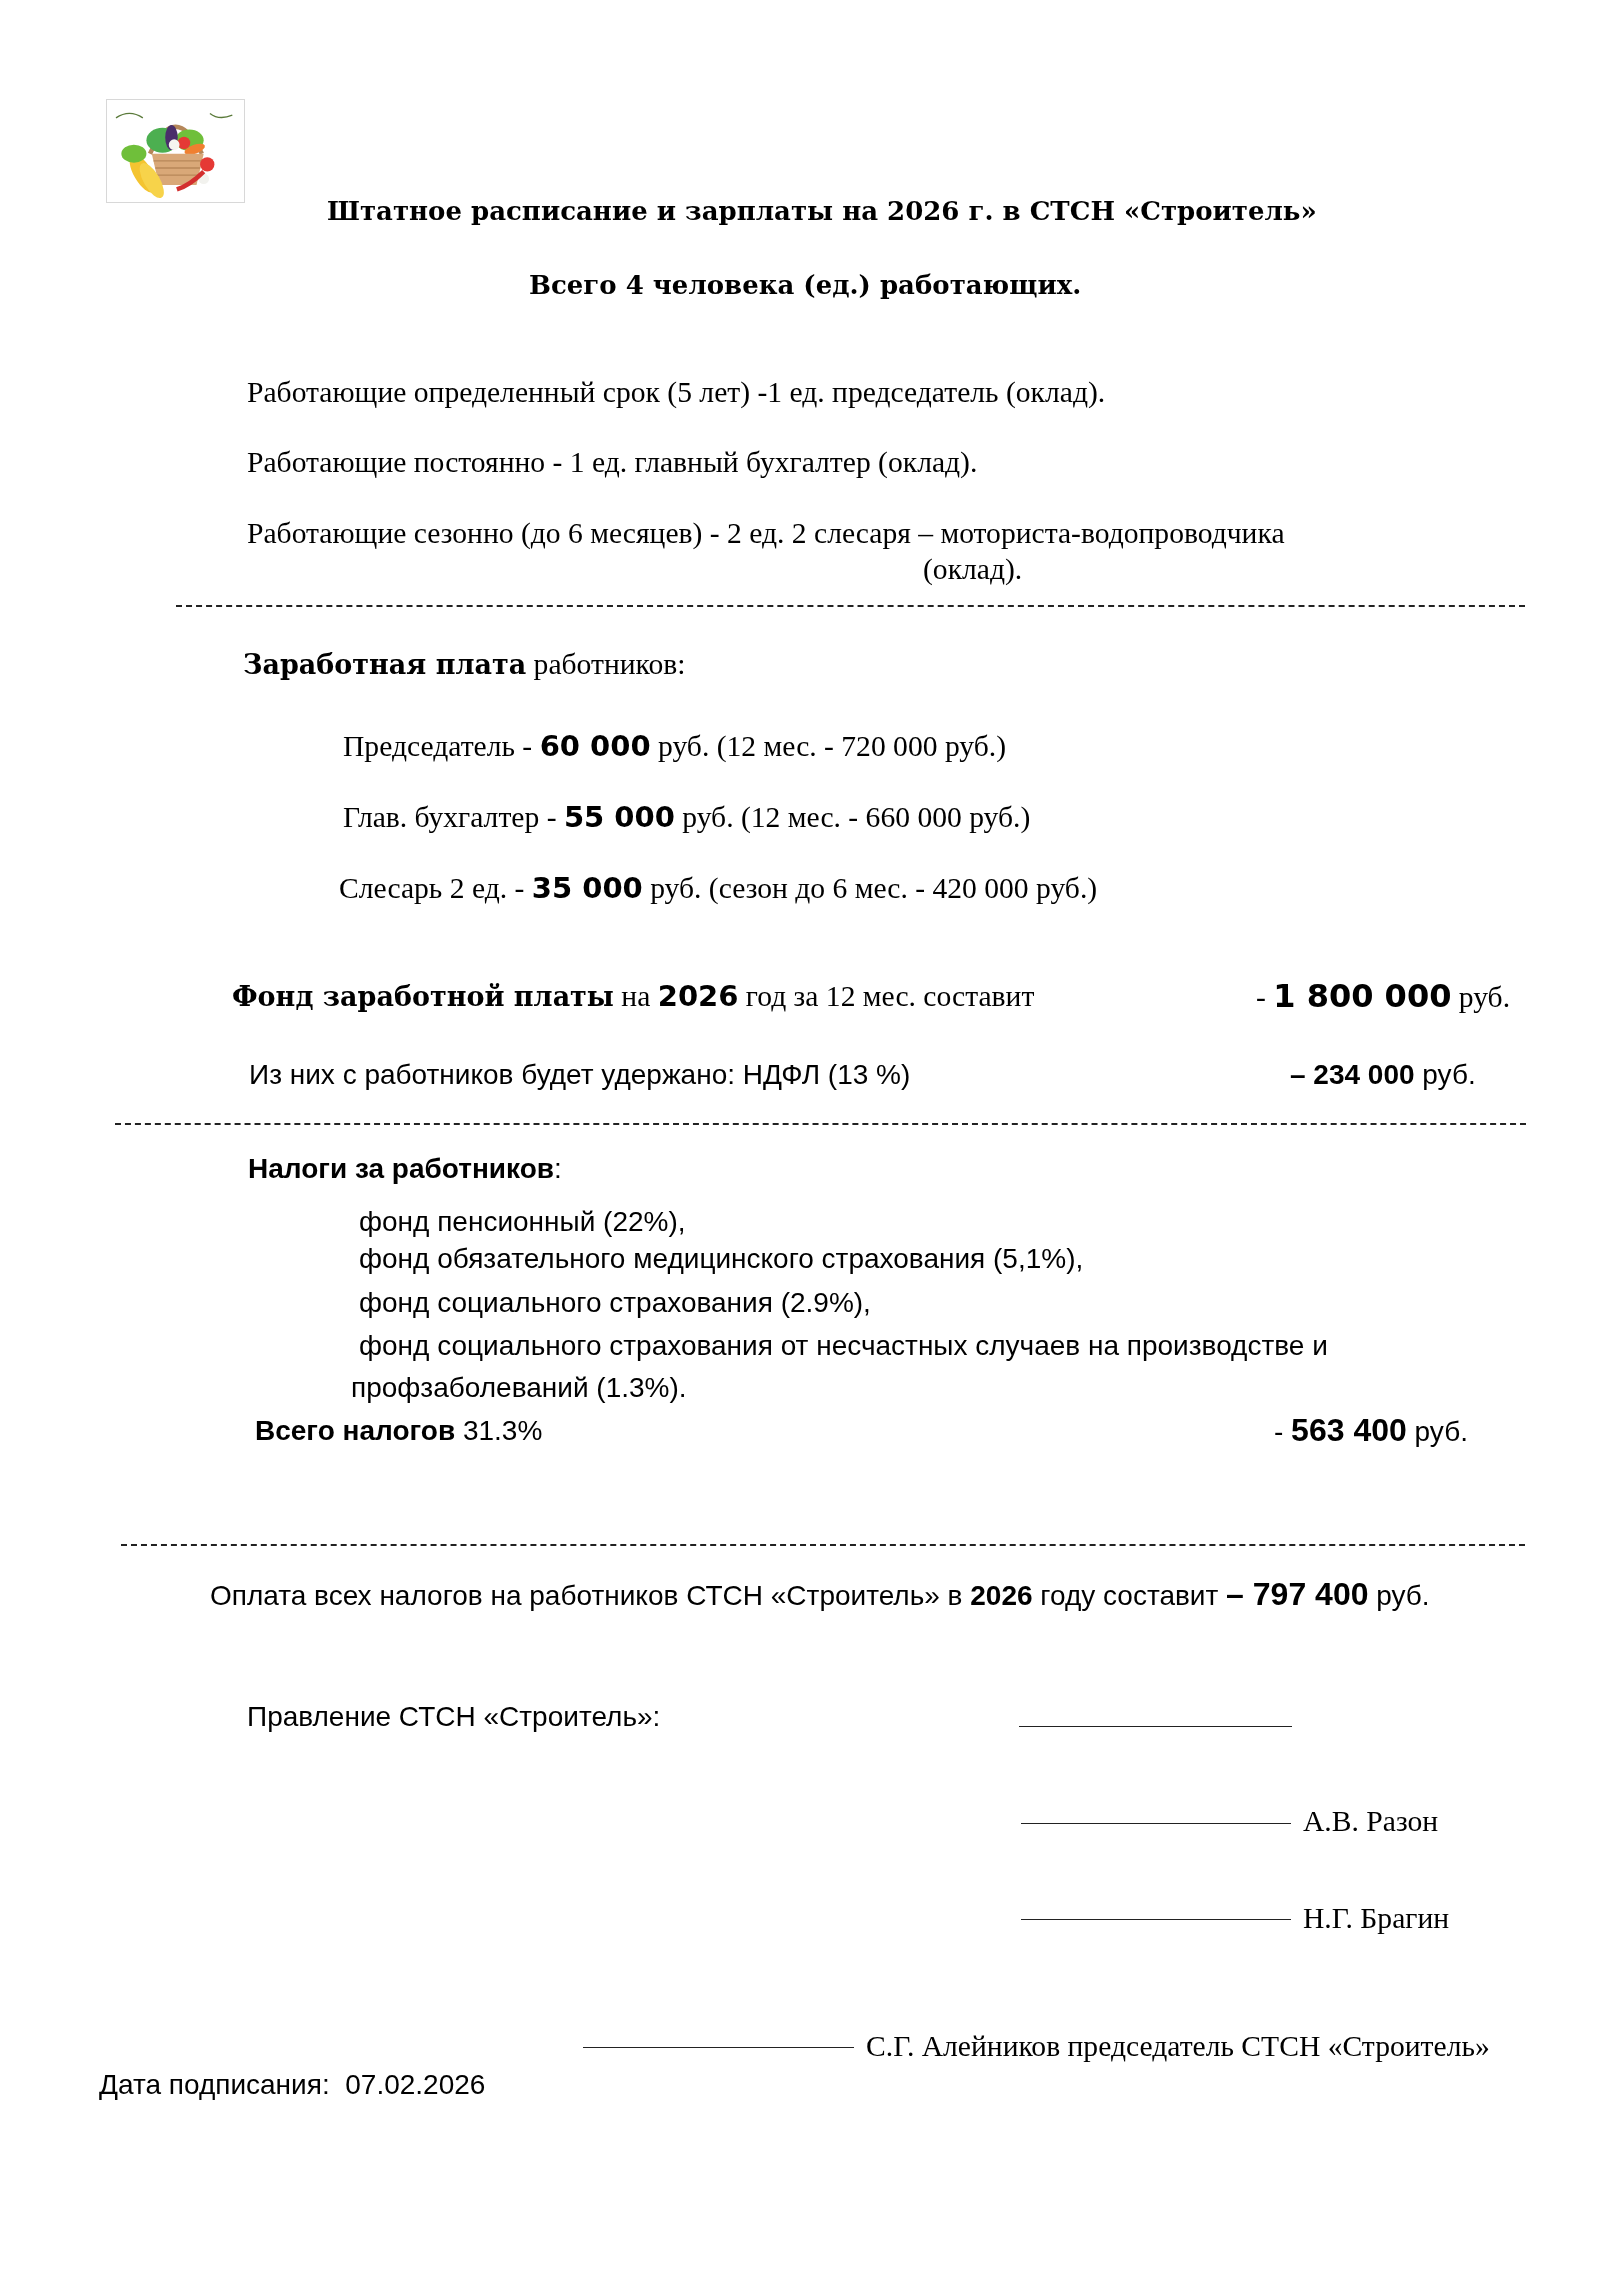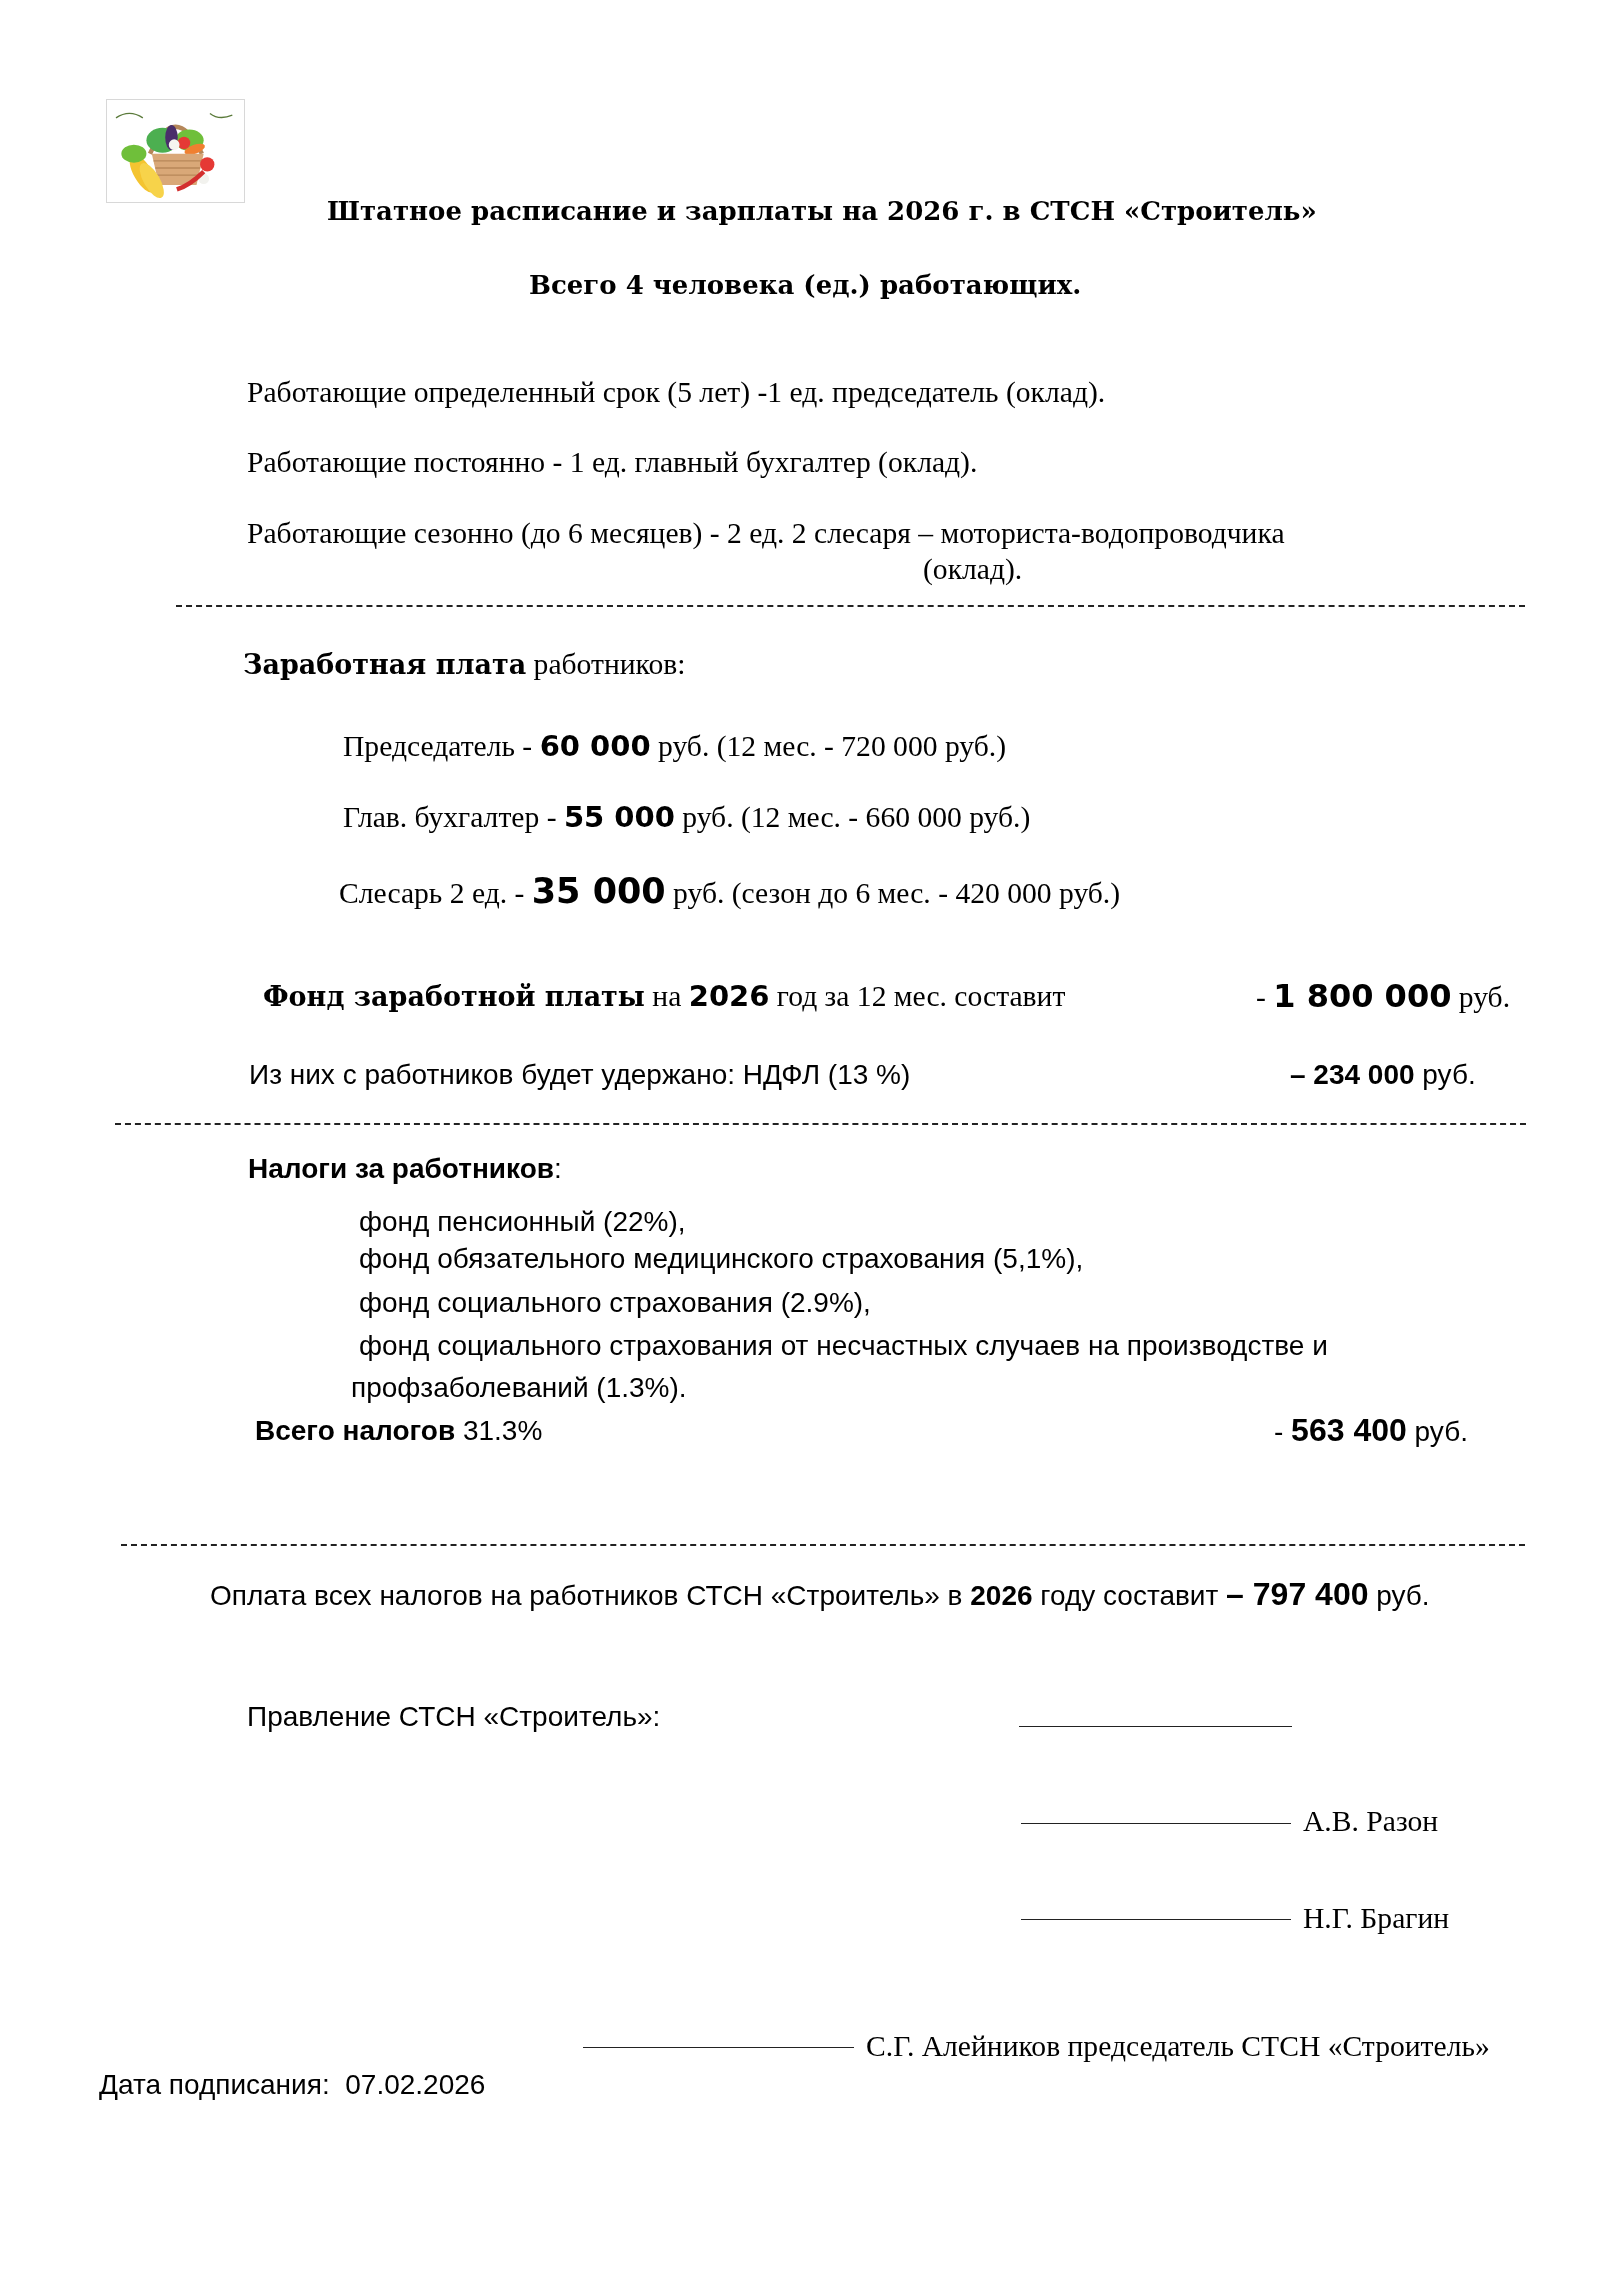--- a/index.html
+++ b/index.html
@@ -54,24 +54,24 @@
   <span class="b" style="font-family:'DejaVu Serif',serif; font-size:27px;">Заработная плата</span><span> работников:</span>
 </div>
 
 <div class="abs seriftxt" style="left:343px; top:729px;">
   <span>Председатель - </span><span class="b cond" style="font-size:29px;">60 000</span><span> руб. (12 мес. - 720 000 руб.)</span>
 </div>
 <div class="abs seriftxt" style="left:343px; top:800px;">
   <span>Глав. бухгалтер - </span><span class="b cond" style="font-size:29px;">55 000</span><span> руб. (12 мес. - 660 000 руб.)</span>
 </div>
 <div class="abs seriftxt" style="left:339px; top:871px;">
-  <span>Слесарь 2 ед. - </span><span class="b cond" style="font-size:35px;">35 000</span><span> руб. (сезон до 6 мес. - 420 000 руб.)</span>
+  <span>Слесарь 2 ед. - </span><span class="b cond" style="font-size:29px;">35 000</span><span> руб. (сезон до 6 мес. - 420 000 руб.)</span>
 </div>
 
-<div class="abs seriftxt" style="left:263px; top:979px;text-align:right;">
+<div class="abs seriftxt" style="left:232px; top:979px;text-align:right;">
   <span class="b" style="font-family:'DejaVu Serif',serif; font-size:27px;">Фонд заработной платы</span><span> на </span><span class="b cond" style="font-size:29px;">2026</span><span> год за 12 мес. составит</span>
 </div>
 <div class="abs seriftxt" style="left:1216px; top:977px;margin-left:40px;">
   <span>- </span><span class="b cond big">1 800 000</span><span> руб.</span>
 </div>
 
 <div class="abs calibri" style="left:249px; top:1059px;">Из них с работников будет удержано:  НДФЛ (13 %)</div>
 <div class="abs calibri" style="left:1290px; top:1059px;">
   <span class="b">– </span><span class="b">234 000</span><span> руб.</span>
 </div>

